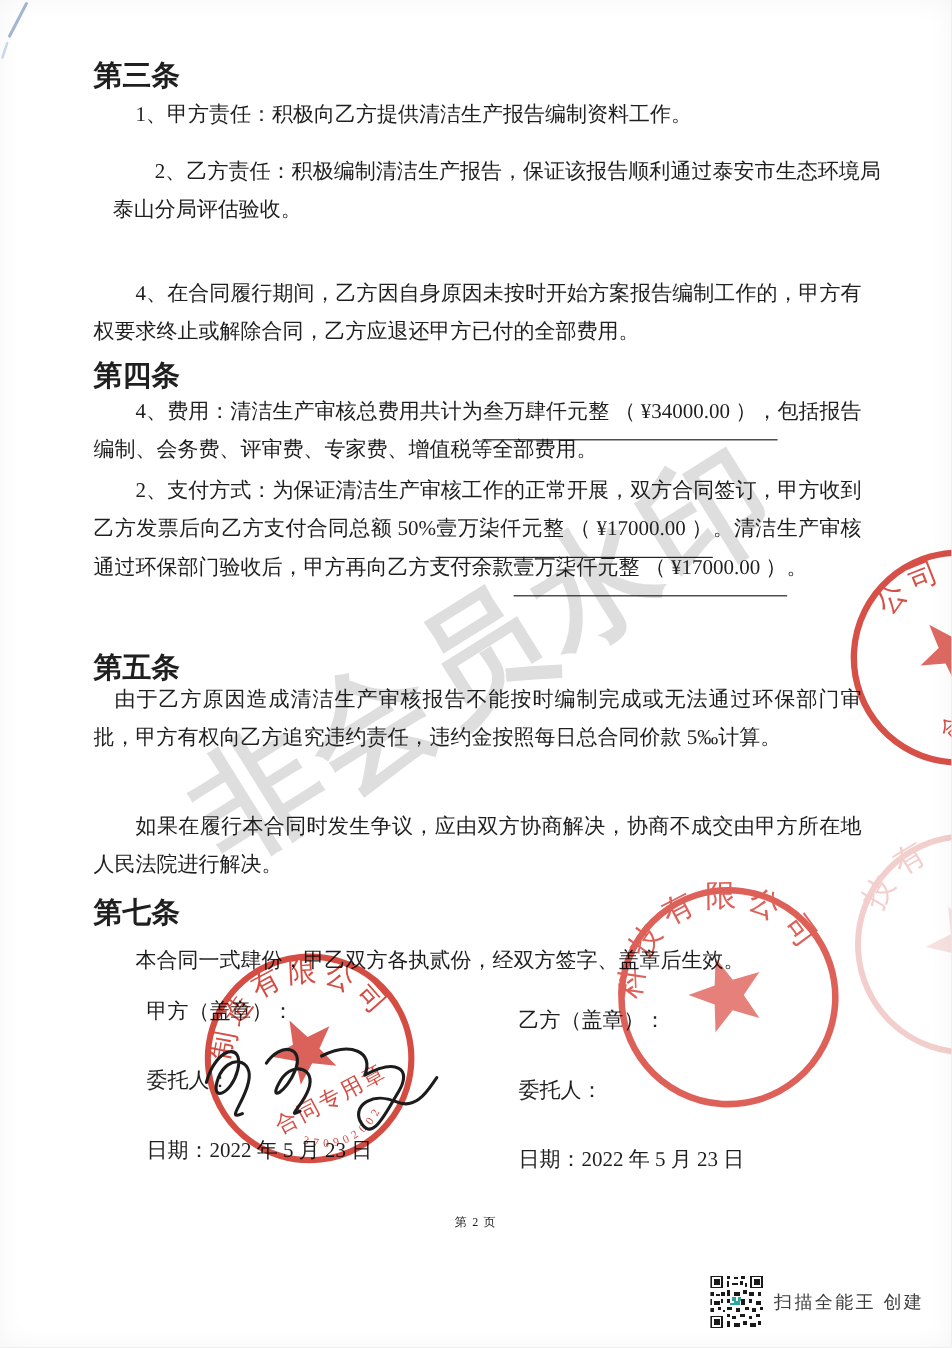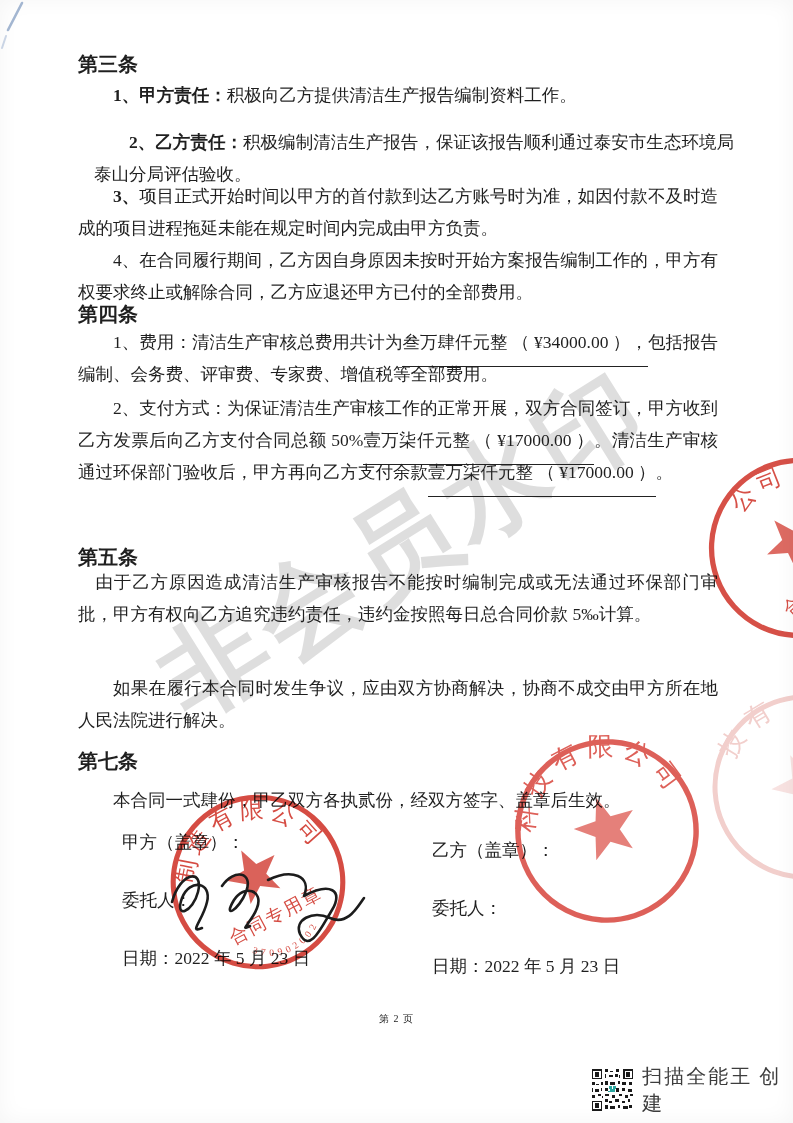--- a/index.html
+++ b/index.html
@@ -9,24 +9,24 @@
     margin:0 auto;
     background:#ffffff;
     overflow:hidden;
     font-family:"Liberation Serif","DejaVu Serif",serif;
     color:#1f1f1f;
     box-shadow:inset 0 0 22px rgba(0,0,0,0.045);
   }
   
   .content{position:absolute;left:78px;top:0;width:640px;height:100%;z-index:2;}
   .blk{position:absolute;left:0;width:640px;font-size:17.5px;line-height:32px;text-align:justify;}
-  .art-head{font-weight:700;font-size:20px;line-height:28px;text-align:left;}
+  .art-head{font-weight:700;font-size:24px;line-height:28px;text-align:left;}
   .ind2{text-indent:2em;}
   .ind1{text-indent:1em;}
-  .blk b{font-weight:700;}
+  .blk b{font-weight:400;}
   .u{border-bottom:1.6px solid #222;padding-bottom:14px;}
   
   .watermark{
     position:absolute;left:85px;top:360px;width:640px;height:370px;
     display:flex;align-items:center;justify-content:center;
     transform:rotate(-32deg);
     font-family:"Liberation Sans","DejaVu Sans",sans-serif;
     font-weight:700;font-size:104px;letter-spacing:6px;white-space:nowrap;
     color:rgba(128,128,128,0.26);
     z-index:1;pointer-events:none;
@@ -35,22 +35,22 @@
   .sig-col{position:absolute;z-index:2;font-size:17.5px;}
   .sig-row{position:absolute;left:0;white-space:nowrap;}
   
   .seal{position:absolute;z-index:3;mix-blend-mode:multiply;pointer-events:none;}
   .seal text{font-family:"Liberation Serif","DejaVu Serif",serif;}
   
   .pen-mark{position:absolute;left:0;top:0;z-index:2;}
   .footer{position:absolute;left:0;top:1012px;width:100%;text-align:center;
           font-size:10px;letter-spacing:1px;z-index:2;}
   .scanbar{position:absolute;left:592px;top:1063px;display:flex;align-items:center;gap:9px;z-index:2;}
-  .scan-credit{font-size:20px;color:#3d3d3d;letter-spacing:2px;
-               font-family:Liberation Serif, serif;}
+  .scan-credit{font-size:15px;color:#3d3d3d;letter-spacing:2px;
+               font-family:Liberation Sans, sans-serif;}
   .signature-svg{position:absolute;z-index:4;pointer-events:none;}
 </style>
 </head>
 <body>
 
 <div class="page">
 
   <svg class="pen-mark" width="34" height="70" viewBox="0 0 34 70">
     <path d="M22,3 L8,30" stroke="#93a9c9" stroke-width="2.6" fill="none" stroke-linecap="round" opacity="0.85"></path>
     <path d="M6,36 L2,48" stroke="#a9bbd6" stroke-width="2" fill="none" stroke-linecap="round" opacity="0.6"></path>
@@ -59,27 +59,26 @@
   <div class="watermark">非会员水印</div>
 
   <div class="content">
 
     <div class="blk art-head" style="top:50px">第三条</div>
 
     <p class="blk ind2" style="top:79px;margin:0"><b>1、甲方责任：</b><span>积极向乙方提供清洁生产报告编制资料工作。</span></p>
 
     <p class="blk ind2" style="top:110px;margin:16px"><b>2、乙方责任：</b><span>积极编制清洁生产报告，保证该报告顺利通过泰安市生态环境局泰山分局评估验收。</span></p>
 
-    <p class="blk ind2" style="top:180px;margin:0"><b>3、</b><span>项目正式开始时间以甲方的首付款到达乙方账号时为准，如因付款不及时造成的项目进程拖延未能在规定时间内完成由甲方负责。</span></p>
-
-    <p class="blk ind2" style="top:244px;margin:0"><span>4、</span><span>在合同履行期间，乙方因自身原因未按时开始方案报告编制工作的，甲方有权要求终止或解除合同，乙方应退还甲方已付的全部费用。</span></p>
+
+    <p class="blk ind2" style="top:228px;margin:0"><span>4、</span><span>在合同履行期间，乙方因自身原因未按时开始方案报告编制工作的，甲方有权要求终止或解除合同，乙方应退还甲方已付的全部费用。</span></p>
 
     <div class="blk art-head" style="top:300px">第四条</div>
 
-    <p class="blk ind2" style="top:326px;margin:0"><span>1、费用：清洁生产审核总费用共计为</span><span class="u">叁万肆仟元整 （ ¥34000.00 ），</span><span>包括报告编制、会务费、评审费、专家费、增值税等全部费用。</span></p>
+    <p class="blk ind2" style="top:326px;margin:0"><span>4、费用：清洁生产审核总费用共计为</span><span class="u">叁万肆仟元整 （ ¥34000.00 ），</span><span>包括报告编制、会务费、评审费、专家费、增值税等全部费用。</span></p>
 
     <p class="blk ind2" style="top:392px;margin:0"><span>2、支付方式：为保证清洁生产审核工作的正常开展，双方合同签订，甲方收到乙方发票后向乙方支付合同总额 50%</span><span class="u">壹万柒仟元整 （ ¥17000.00 ）</span><span>。清洁生产审核通过环保部门验收后，甲方再向乙方支付余款</span><span class="u">壹万柒仟元整 （ ¥17000.00 ）</span><span>。</span></p>
 
 
 
     <div class="blk art-head" style="top:543px">第五条</div>
 
     <p class="blk ind1" style="top:566px;margin:0">由于乙方原因造成清洁生产审核报告不能按时编制完成或无法通过环保部门审批，甲方有权向乙方追究违约责任，违约金按照每日总合同价款 5‰计算。</p>
 
 

